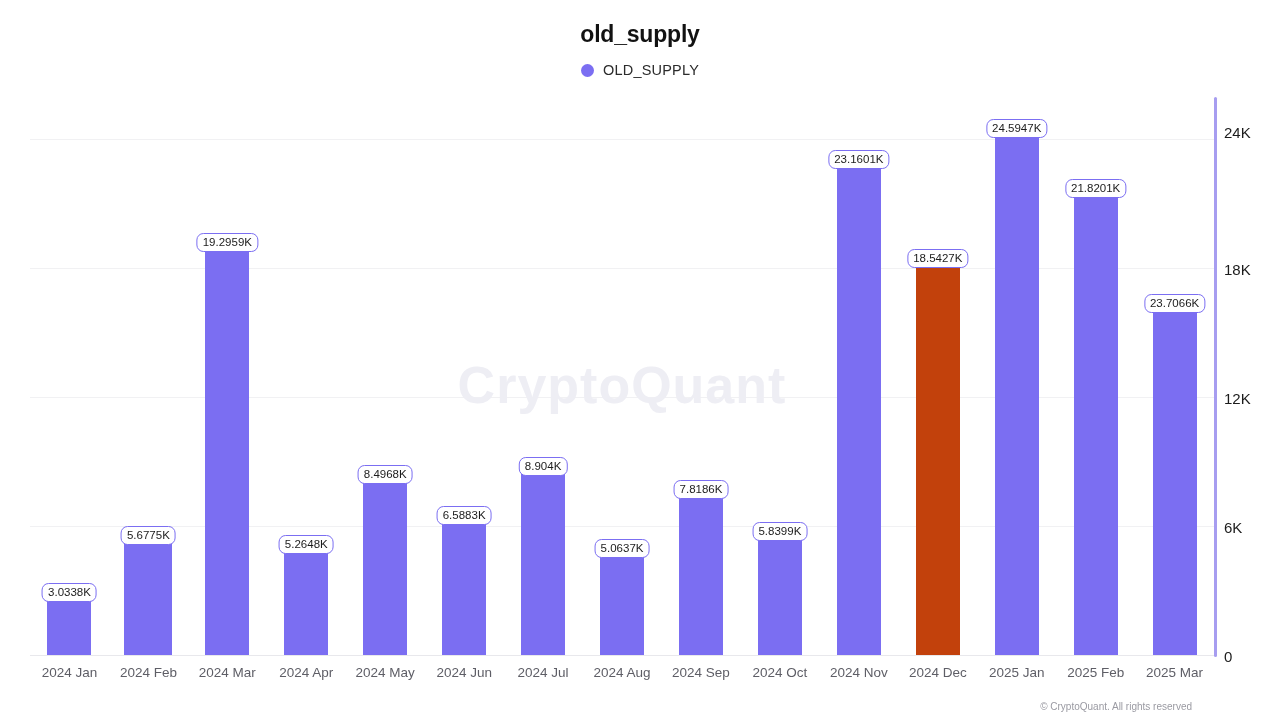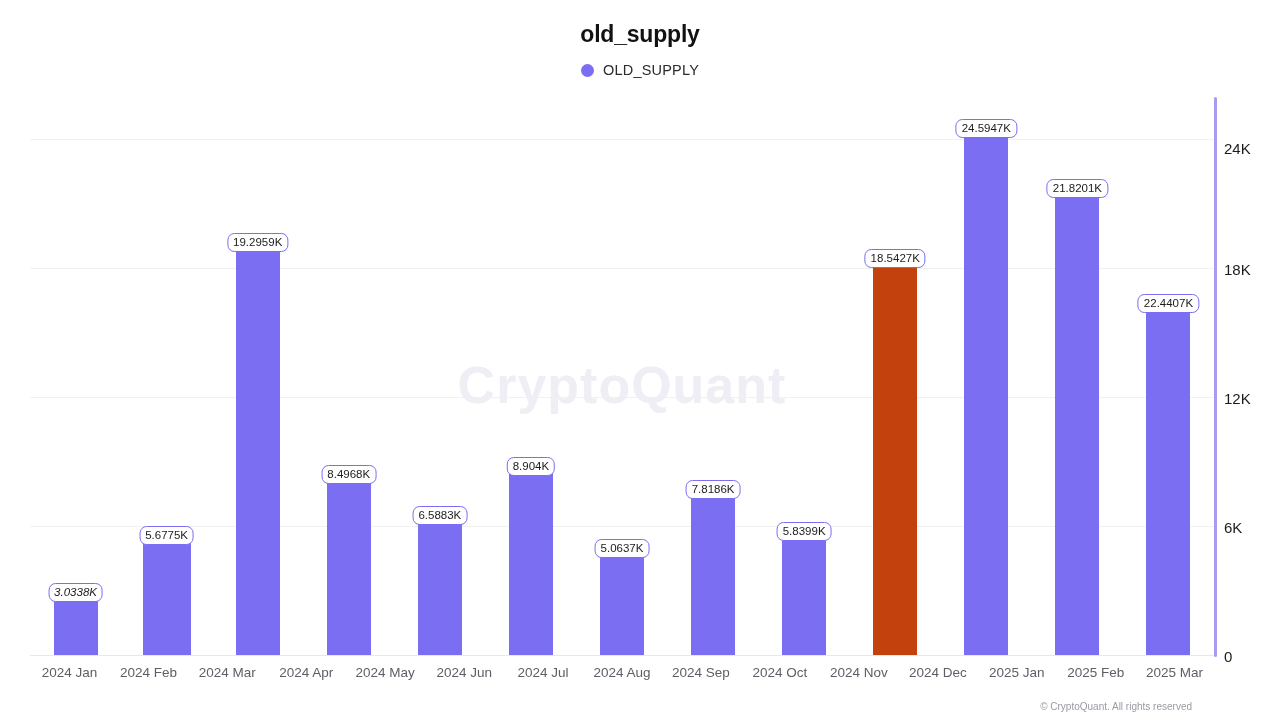--- a/index.html
+++ b/index.html
@@ -120,35 +120,40 @@
   <div class="plot">
     <div class="gridlines">
         <div class="gridline" style="bottom: 129px;"></div>
         <div class="gridline" style="bottom: 258px;"></div>
         <div class="gridline" style="bottom: 387px;"></div>
         <div class="gridline" style="bottom: 516px;"></div>
       </div>
     <div class="watermark">CryptoQuant</div>
     <div class="bars">
         <div class="bar-slot">
-          <div class="bar" style="height: 65.2267px; background: rgb(123, 110, 242); font-style: italic;">
+          <div class="bar" style="height: 65.2267px; background: rgb(123, 110, 242);">
             <div class="bar-label">3.0338K</div>
           </div>
         </div>
         <div class="bar-slot">
           <div class="bar" style="height: 122.066px; background: rgb(123, 110, 242); padding-left: 48px;">
             <div class="bar-label">5.6775K</div>
           </div>
         </div>
         <div class="bar-slot">
           <div class="bar" style="height: 414.862px; background: rgb(123, 110, 242); padding-left: 24px;">
             <div class="bar-label">19.2959K</div>
           </div>
         </div>
         <div class="bar-slot">
+          <div class="bar" style="height: 113.193px; background: rgb(123, 110, 242);">
+            <div class="bar-label">5.2648K</div>
+          </div>
+        </div>
+        <div class="bar-slot">
           <div class="bar" style="height: 182.681px; background: rgb(123, 110, 242);">
             <div class="bar-label">8.4968K</div>
           </div>
         </div>
         <div class="bar-slot">
           <div class="bar" style="height: 141.648px; background: rgb(123, 110, 242);">
             <div class="bar-label">6.5883K</div>
           </div>
         </div>
         <div class="bar-slot">
@@ -165,50 +170,55 @@
           <div class="bar" style="height: 168.1px; background: rgb(123, 110, 242); padding-left: 28px;">
             <div class="bar-label">7.8186K</div>
           </div>
         </div>
         <div class="bar-slot">
           <div class="bar" style="height: 125.558px; background: rgb(123, 110, 242);">
             <div class="bar-label">5.8399K</div>
           </div>
         </div>
         <div class="bar-slot">
+          <div class="bar" style="height: 497.942px; background: rgb(123, 110, 242);">
+            <div class="bar-label">23.1601K</div>
+          </div>
+        </div>
+        <div class="bar-slot">
           <div class="bar" style="height: 398.668px; background: #c2410c;">
             <div class="bar-label">18.5427K</div>
           </div>
         </div>
         <div class="bar-slot">
           <div class="bar" style="height: 528.786px; background: rgb(123, 110, 242);">
             <div class="bar-label">24.5947K</div>
           </div>
         </div>
         <div class="bar-slot">
           <div class="bar" style="height: 469.132px; background: rgb(123, 110, 242);">
             <div class="bar-label">21.8201K</div>
           </div>
         </div>
         <div class="bar-slot">
           <div class="bar" style="height: 353.815px; background: rgb(123, 110, 242);">
-            <div class="bar-label">22.4407K</div>
+            <div class="bar-label">23.7066K</div>
           </div>
         </div>
       </div>
     <div class="baseline"></div>
     <div class="yaxis-line"></div>
   </div>
 
   <div class="yticks">
       <div class="ytick" style="top: 559px;">0</div>
       <div class="ytick" style="top: 430px;">6K</div>
       <div class="ytick" style="top: 301px;">12K</div>
       <div class="ytick" style="top: 172px;">18K</div>
-      <div class="ytick" style="top: 51px; text-align: center;">24K</div>
+      <div class="ytick" style="top: 35px; text-align: center;">24K</div>
     </div>
   <div class="xticks">
       <div class="xtick">2024 Jan</div>
       <div class="xtick">2024 Feb</div>
       <div class="xtick">2024 Mar</div>
       <div class="xtick">2024 Apr</div>
       <div class="xtick">2024 May</div>
       <div class="xtick">2024 Jun</div>
       <div class="xtick">2024 Jul</div>
       <div class="xtick">2024 Aug</div>

